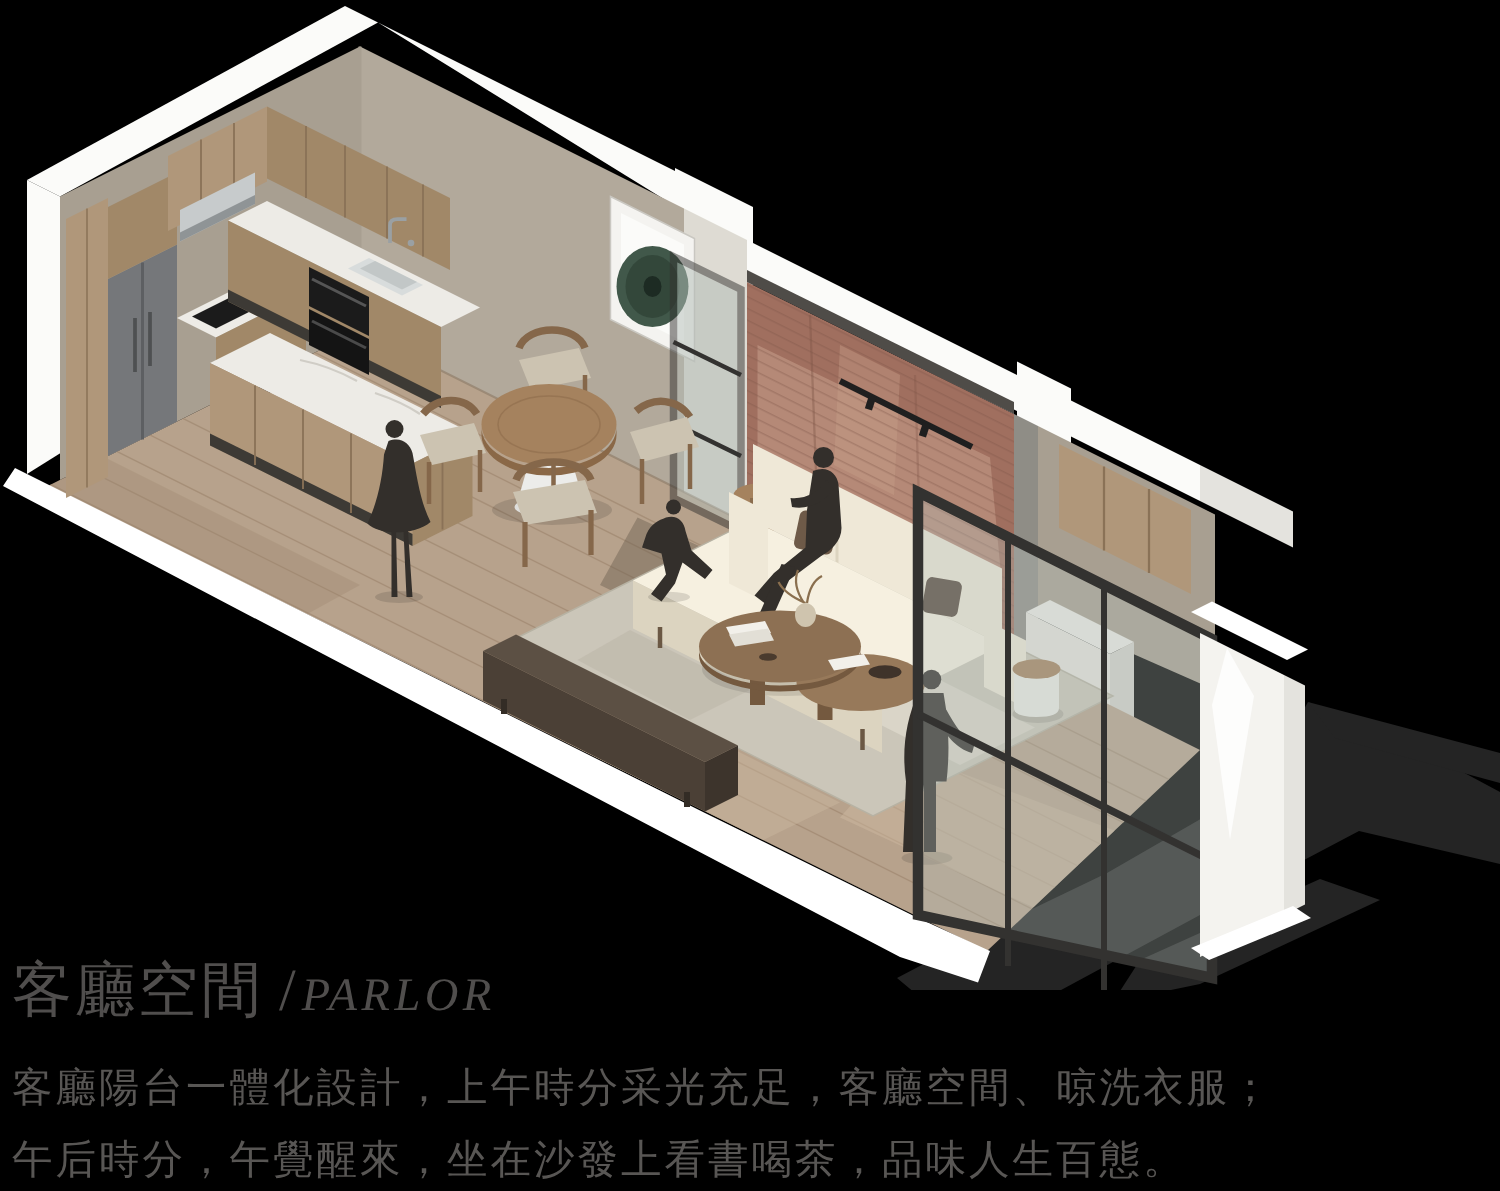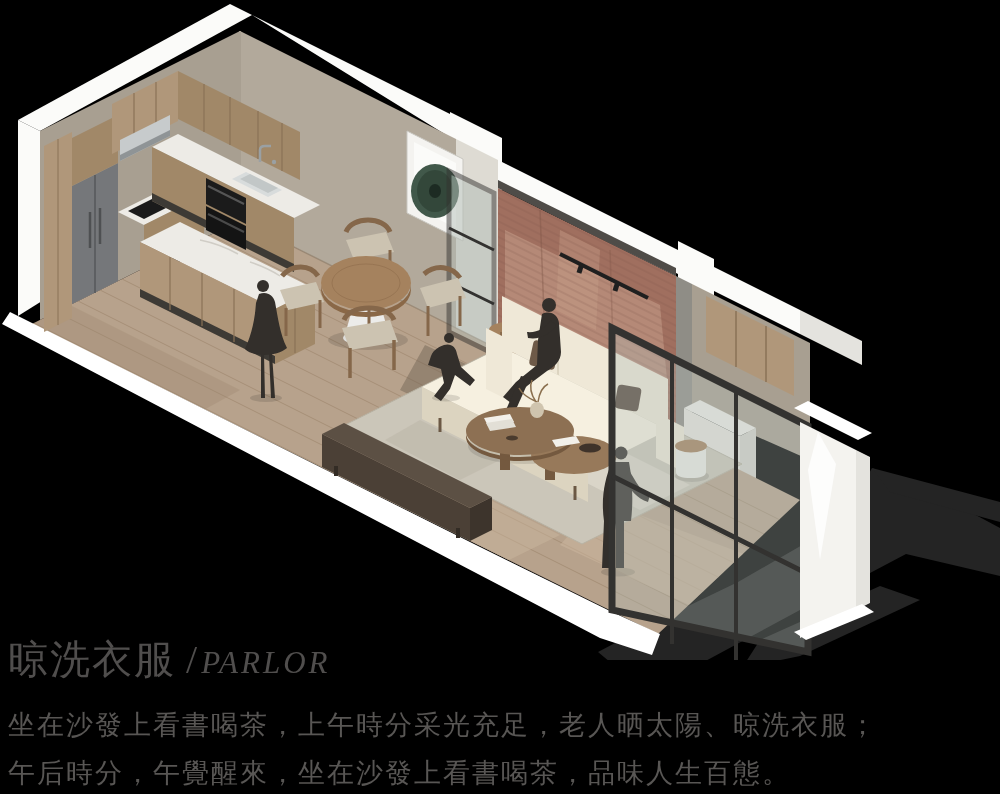--- a/index.html
+++ b/index.html
@@ -311,21 +311,21 @@
     <polygon points="800,422 856,450 856,610 800,638" fill="#f4f3ef"></polygon>
     <polygon points="818,432 836,464 820,560 808,470" fill="#ffffff" opacity="0.8"></polygon>
     <polygon points="856,450 870,457 870,603 856,610" fill="var(--wallWhiteShade,#e4e3de)"></polygon>
     <polygon points="794,408 858,440 872,433 808,401" fill="var(--white,#ffffff)"></polygon>
     <polygon points="794,632 862,604 874,612 806,640" fill="var(--white,#ffffff)"></polygon>
   </g>
 </svg>
 
 <div class="caption">
   <div class="cap-title">
-    <span class="zh">晾洗衣服</span><span class="slash">/</span><span class="en">PARLOR</span>
+    <span class="zh">客廳空間</span><span class="slash">/</span><span class="en">PARLOR</span>
   </div>
   <div class="cap-body">
-    <p>坐在沙發上看書喝茶，上午時分采光充足，老人晒太陽、晾洗衣服；</p>
+    <p>客廳陽台一體化設計，上午時分采光充足，客廳空間、晾洗衣服；</p>
     <p>午后時分，午覺醒來，坐在沙發上看書喝茶，品味人生百態。</p>
   </div>
 </div>
 
 </div>
 
 </body></html>

